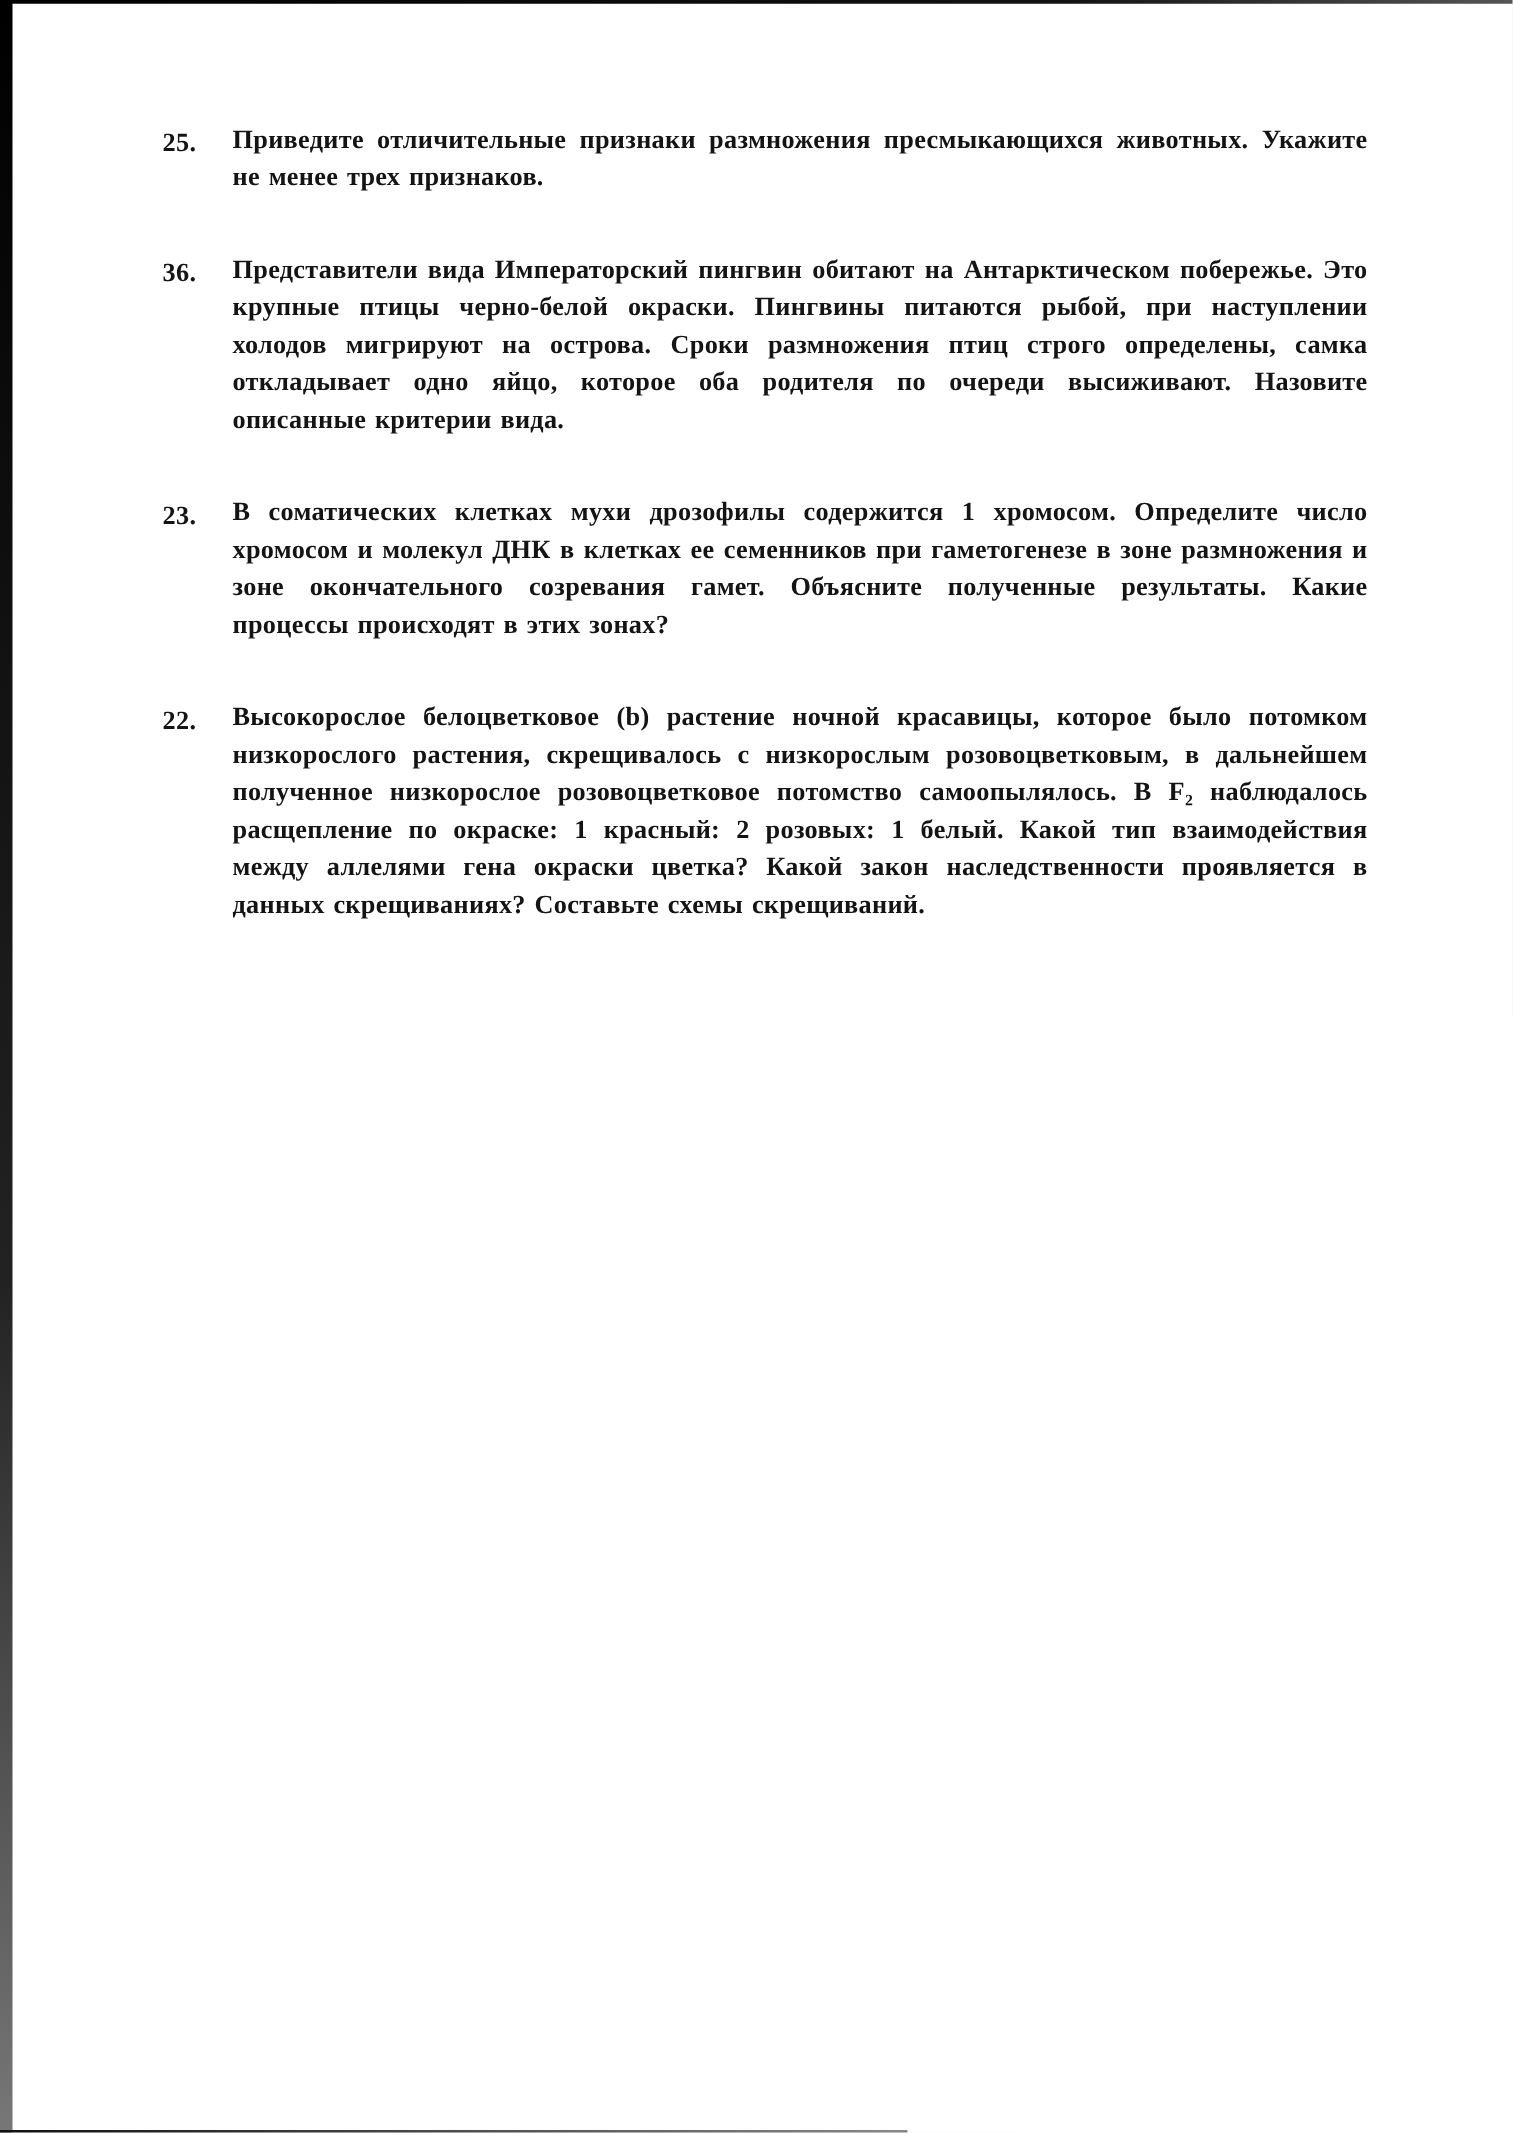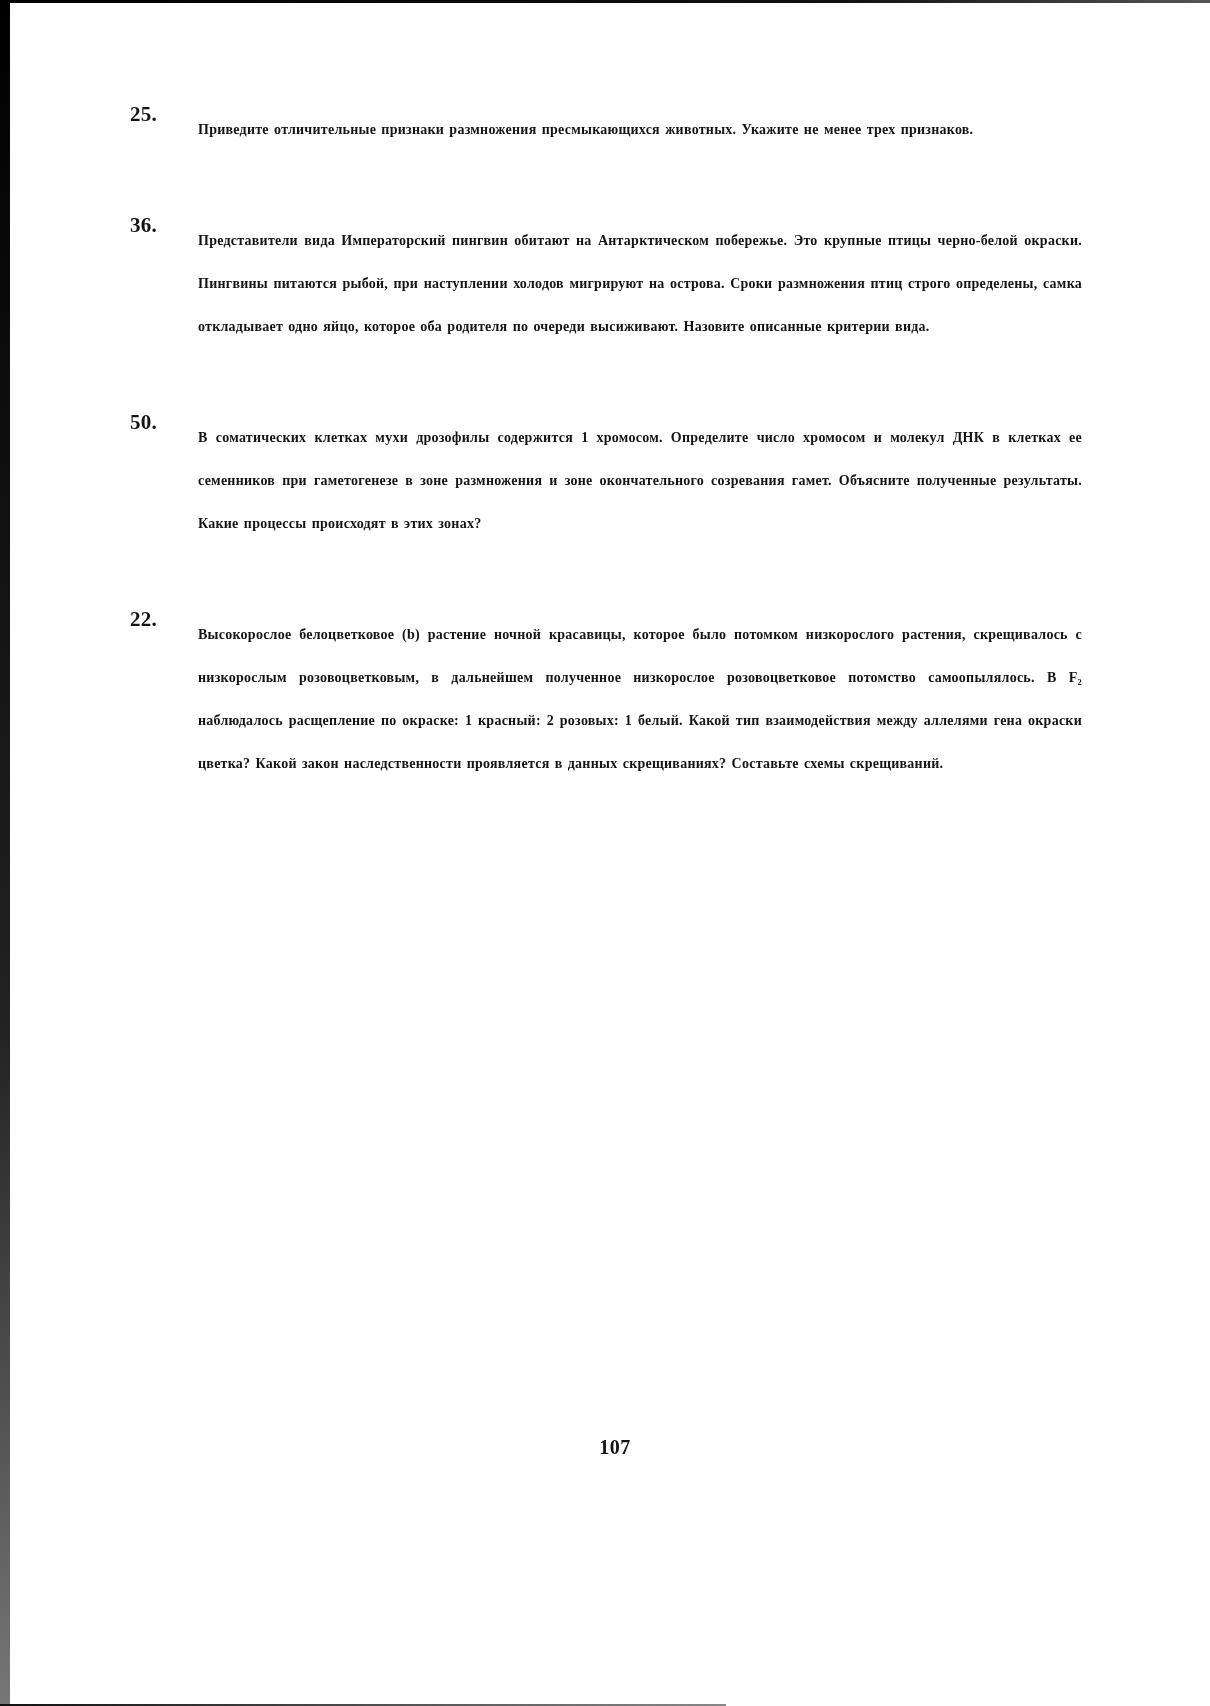--- a/index.html
+++ b/index.html
@@ -45,23 +45,23 @@
   .qnum {
     flex: 0 0 56px;
     width: 56px;
     font-size: 21px;
     line-height: 36px;
     font-weight: 700;
     letter-spacing: 0.3px;
   }
   .qtext {
     flex: 1;
-    margin: 12px;
-    font-size: 14px;
-    line-height: 43px;
+    margin: 0;
+    font-size: 21px;
+    line-height: 30px;
     font-weight: 600;
     text-align: justify;
     letter-spacing: 0.25px;
     word-spacing: 1.5px;
   }
   .page-footer {
     position: absolute;
     top: 1436px;
     left: 0;
     right: 0;
@@ -89,28 +89,25 @@
       <span class="qnum">25.</span>
       <p class="qtext">Приведите отличительные признаки размножения пресмыкающихся животных. Укажите не менее трех признаков.</p>
     </section>
 
     <section class="question">
       <span class="qnum">36.</span>
       <p class="qtext">Представители вида Императорский пингвин обитают на Антарктическом побережье. Это крупные птицы черно-белой окраски. Пингвины питаются рыбой, при наступлении холодов мигрируют на острова. Сроки размножения птиц строго определены, самка откладывает одно яйцо, которое оба родителя по очереди высиживают. Назовите описанные критерии вида.</p>
     </section>
 
     <section class="question">
-      <span class="qnum">50.</span>
+      <span class="qnum">23.</span>
       <p class="qtext">В соматических клетках мухи дрозофилы содержится 1 хромосом. Определите число хромосом и молекул ДНК в клетках ее семенников при гаметогенезе в зоне размножения и зоне окончательного созревания гамет. Объясните полученные результаты. Какие процессы происходят в этих зонах?</p>
     </section>
 
     <section class="question">
       <span class="qnum">22.</span>
       <p class="qtext">Высокорослое белоцветковое (b) растение ночной красавицы, которое было потомком низкорослого растения, скрещивалось с низкорослым розовоцветковым, в дальнейшем полученное низкорослое розовоцветковое потомство самоопылялось. В F₂ наблюдалось расщепление по окраске: 1 красный: 2 розовых: 1 белый. Какой тип взаимодействия между аллелями гена окраски цветка? Какой закон наследственности проявляется в данных скрещиваниях? Составьте схемы скрещиваний.</p>
     </section>
 
   </main>
 
-  <footer class="page-footer">
-    <span class="page-number">107</span>
-  </footer>
 
 </div>
 
 </body></html>

